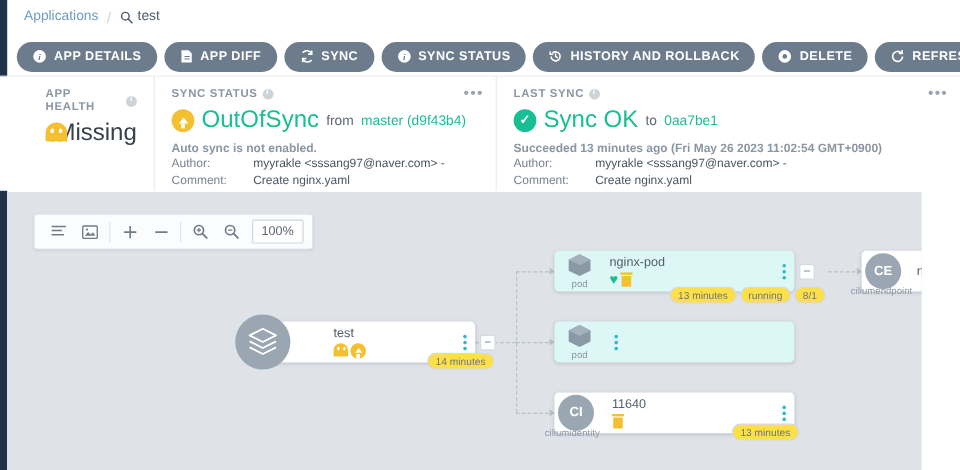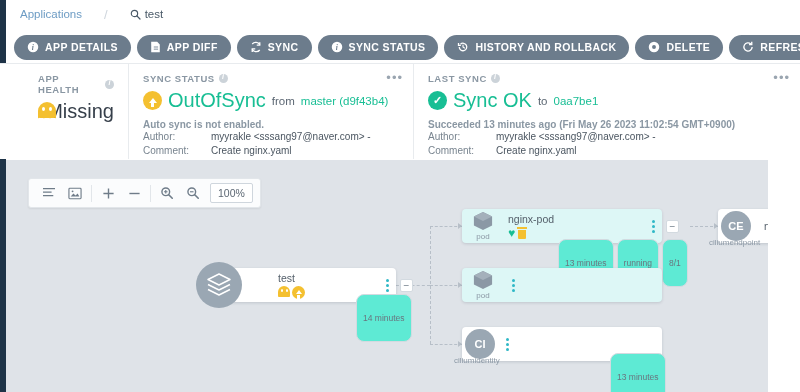--- a/index.html
+++ b/index.html
@@ -13,21 +13,21 @@
 
   
   .rail {
     position:absolute; left:0; top:0; width:6px; height:392px;
     background:#1e3347;
   }
 
   
   .breadcrumb {
     position:absolute; left:20px; top:0; right:0; height:28px;
-    display:flex; align-items:center; gap:22px; font-size:11.5px;
+    display:flex; align-items:center; gap:7px; font-size:11.5px;
   }
   .bc-link { color:#6d9cc4; cursor:pointer; }
   .bc-sep { color:#cfd6dd; font-size:13px; }
   .bc-search { display:flex; align-items:center; gap:4px; color:#4a5a68; }
   .bc-search svg { display:block; }
 
   
   .toolbar {
     position:absolute; left:14px; top:33px; right:0; height:28px;
     display:flex; align-items:center; gap:6px;
@@ -146,22 +146,22 @@
   .node-kebab i{ width:3px;height:3px;border-radius:50%;background:#2fb8c6; display:block;}
   .avatar {
     width:30px;height:30px;border-radius:50%; background:#9aa7b3; color:#fff;
     display:flex;align-items:center;justify-content:center; font-size:11px; font-weight:bold;
   }
   .avatar.big{ width:46px;height:46px; background:#9aa7b3; }
   .kind-under{ position:absolute; font-size:8px; color:#8b98a5; white-space:nowrap; }
 
   .badges{ position:absolute; display:flex; gap:3px; }
   .badge{
-    background:#5eead4; border:1px solid #d3dae0; border-radius:8px;
-    font-size:8.5px; color:#69757f; padding:18px 6px; white-space:nowrap;
+    background:#fde047; border:1px solid #d3dae0; border-radius:8px;
+    font-size:8.5px; color:#69757f; padding:1px 6px; white-space:nowrap;
   }
 
   .trash{ width:10px;height:12px; position:relative; display:inline-block;}
   .trash .lid{position:absolute;top:0;left:0;width:10px;height:2px;background:#f4c030;}
   .trash .can{position:absolute;top:3px;left:1px;width:8px;height:9px;background:#f4c030;border-radius:0 0 1px 1px;}
   .heart{ color:#18be94; font-size:12px; line-height:1; }
 
   .conn{ position:absolute; border-top:1px dashed #b7bfc8; }
   .connv{ position:absolute; border-left:1px dashed #b7bfc8; }
   .collapse{
@@ -466,20 +466,29 @@
       </div>
       <div class="node-kebab">
           <i></i>
           <i></i>
           <i></i>
         </div>
     </div>
 
     <div class="node" style="left:456px; top:167px; width:200px; height:34px;">
       <div class="node-ic" style="width:36px;"></div>
+      <div class="node-body" style="padding-left:12px;">
+        <div class="node-title">11640</div>
+        <div class="node-icons">
+          <span class="trash">
+              <i class="lid"></i>
+              <i class="can"></i>
+            </span>
+        </div>
+      </div>
       <div class="node-kebab">
           <i></i>
           <i></i>
           <i></i>
         </div>
     </div>
     <div class="avatar" style="position:absolute; left:459px; top:169px;">
       <span>CI</span>
     </div>
     <div class="kind-under" style="left:448px; top:196px;">ciliumidentity</div>

